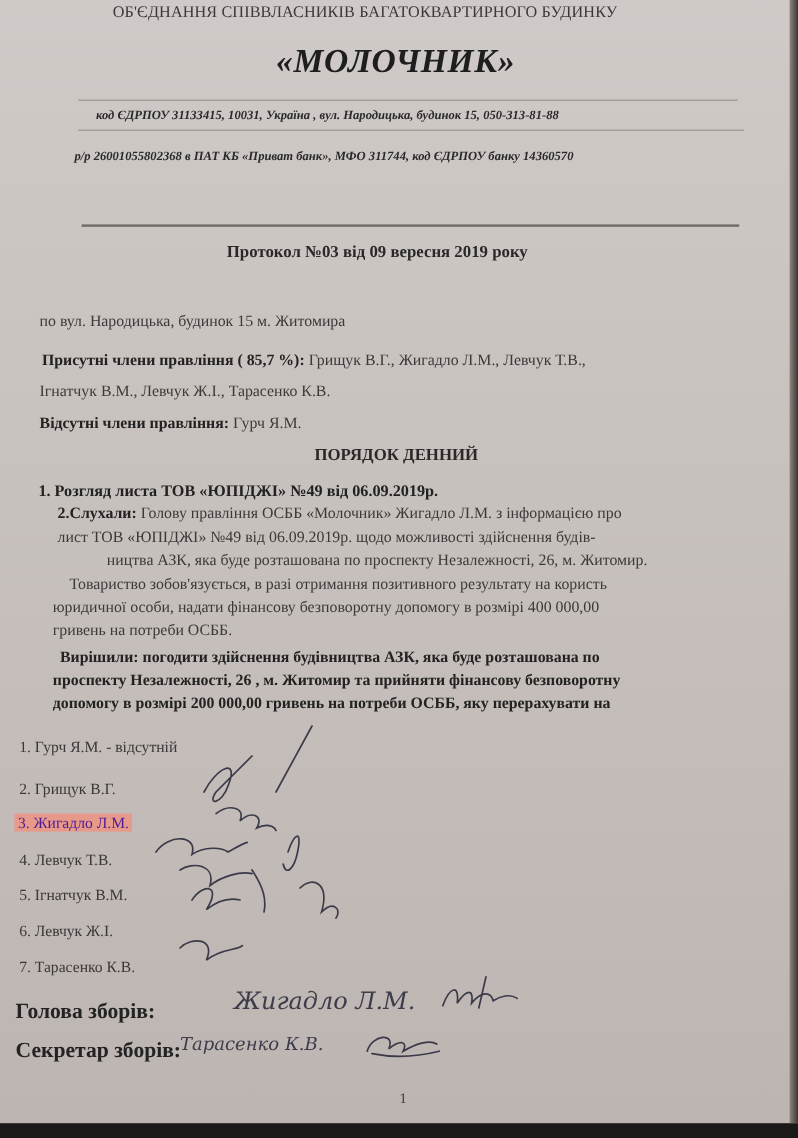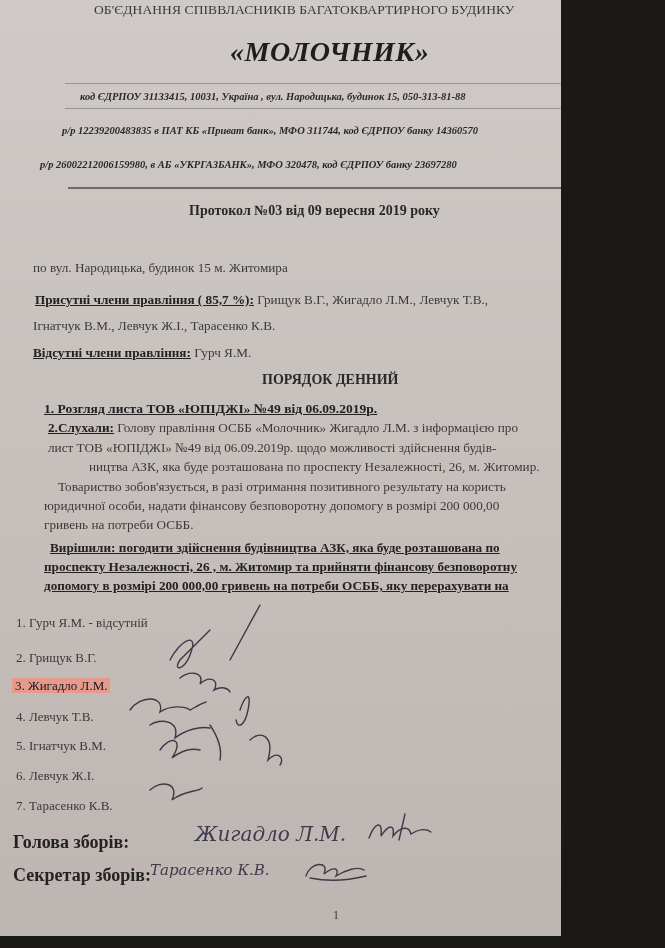--- a/index.html
+++ b/index.html
@@ -3,84 +3,83 @@
 <meta charset="utf-8">
 <style>
   html, body { margin:0; padding:0; }
   body {
     width:665px; height:948px; overflow:hidden;
     background:#1a1918;
     font-family:"Liberation Serif", "DejaVu Serif", serif;
     color:#2b2a2a;
   }
   .page {
-    position:absolute; left:0; top:0; width:561px; height:936px;
+    position:absolute; left:0; top:0; width:665px; height:936px;
     background:linear-gradient(180deg,#cfcac7 0%,#c8c2bf 40%,#bdb5b1 100%);
     overflow:hidden;
   }
   .right-edge {
     position:absolute; left:658px; top:0; width:7px; height:936px;
     background:linear-gradient(90deg,#8d8680,#3a3532);
   }
   .abs { position:absolute; white-space:nowrap; }
   .org { left:94px; top:2px; font-size:13.5px; letter-spacing:0.1px; color:#3a3838; }
   .brand { left:230px; top:36px; font-size:28px; font-weight:bold; font-style:italic; color:#1f1e1e; letter-spacing:0.5px;text-align:right; }
   .hr { position:absolute; height:1px; background:#9a9490; }
   .req { font-size:10.5px; font-weight:bold; font-style:italic; color:#2a2929; }
   .title { left:189px; top:203px; font-size:14px; font-weight:bold; color:#2a2828; }
   .p { font-size:13.2px; color:#3b3939; }
-  .b { font-weight:bold; color:#232222;text-decoration:underline; }
+  .b { font-weight:bold; color:#232222; }
   .center-h { left:262px; top:372px; font-size:14px; font-weight:bold; color:#2a2828; }
   .sig-row { font-size:13px; color:#3a3838; }
-  .highlight { background:#e89a8a; color:#0f172a; padding:0 3px; }
+  .highlight { background:#e89a8a; color:#4c1d95; padding:0 3px; }
   .signature { position:absolute; }
   .footer-lbl { font-size:18px; font-weight:bold; color:#242323; }
   .handwrite { font-family:"DejaVu Serif", serif; font-style:italic; color:#3c3c4a; font-size:18px; }
   .pageno { left:333px; top:908px; font-size:12px; color:#3a3838; }
 </style>
 </head>
 <body>
 
 <div class="page">
 
   <div class="abs org">ОБ'ЄДНАННЯ СПІВВЛАСНИКІВ БАГАТОКВАРТИРНОГО БУДИНКУ</div>
   <div class="abs brand">«МОЛОЧНИК»</div>
   <div class="hr" style="left:65px; top:83px; width:550px;"></div>
 
   <div class="abs req" style="left:80px; top:91px;">код ЄДРПОУ 31133415, 10031, Україна , вул. Народицька, будинок 15, 050-313-81-88</div>
   <div class="hr" style="left:65px; top:108px; width:555px;"></div>
-  <div class="abs req" style="left:62px; top:125px;">р/р 12239200483835 в ПАТ КБ «Приват банк», МФО 311744, код ЄДРПОУ банку 14360570</div>
-  <div class="abs req" style="left:40px; top:159px;">р/р 26002212006159980, в АБ «УКРГАЗБАНК», МФО 320478, код ЄДРПОУ банку 23697280</div>
+  <div class="abs req" style="left:62px; top:125px;">р/р 26001055802368 в ПАТ КБ «Приват банк», МФО 311744, код ЄДРПОУ банку 14360570</div>
   <div class="hr" style="left:68px; top:187px; width:548px; height:2px; background:#6f6a67;"></div>
 
   <div class="abs title">Протокол №03 від 09 вересня 2019 року</div>
 
   <div class="abs p" style="left:33px; top:260px;">по вул. Народицька, будинок 15  м. Житомира</div>
 
   <div class="abs p" style="left:35px; top:292px;">
     <span class="b">Присутні члени правління ( 85,7 %):</span><span> Грищук В.Г., Жигадло Л.М., Левчук Т.В.,</span>
   </div>
   <div class="abs p" style="left:33px; top:345px;">
     <span class="b">Відсутні члени правління:</span><span> Гурч Я.М.</span>
   </div>
 
   <div class="abs p" style="left:33px; top:318px;">Ігнатчук В.М., Левчук Ж.І., Тарасенко К.В.</div>
 
   <div class="abs center-h">ПОРЯДОК ДЕННИЙ</div>
 
-  <div class="abs p b" style="left:44px; top:401px; font-size:13.5px;">1.  Розгляд листа  ТОВ «ЮПІДЖІ» №49 від 06.09.2019р.</div>
+  <div class="abs p b" style="left:32px; top:401px; font-size:13.5px;">1.  Розгляд листа  ТОВ «ЮПІДЖІ» №49 від 06.09.2019р.</div>
 
   <div class="abs p" style="left:48px; top:420px;">
     <span class="b">2.Слухали:</span><span> Голову правління ОСББ «Молочник» Жигадло Л.М. з інформацією про</span>
   </div>
   <div class="abs p" style="left:48px; top:440px;">лист ТОВ «ЮПІДЖІ» №49 від 06.09.2019р. щодо можливості здійснення будів-</div>
   <div class="abs p" style="left:48px; top:459px;margin-left:41px;">ництва АЗК, яка буде розташована по проспекту Незалежності, 26, м. Житомир.</div>
 
   <div class="abs p" style="left:58px; top:479px;">Товариство зобов'язується, в разі отримання позитивного результату на користь</div>
-  <div class="abs p" style="left:44px; top:498px;">юридичної особи, надати фінансову безповоротну допомогу в розмірі 200 000,00</div>
+  <div class="abs p" style="left:44px; top:498px;">юридичної особи, надати фінансову безповоротну допомогу в розмірі 400 000,00</div>
   <div class="abs p" style="left:44px; top:517px;">гривень на потреби ОСББ.</div>
 
   <div class="abs p b" style="left:50px; top:540px;">Вирішили: погодити здійснення будівництва АЗК,  яка буде розташована по</div>
   <div class="abs p b" style="left:44px; top:559px;text-align:center;">проспекту Незалежності, 26 , м. Житомир та прийняти фінансову безповоротну</div>
   <div class="abs p b" style="left:44px; top:578px;">допомогу в розмірі 200 000,00 гривень на потреби ОСББ,  яку перерахувати на</div>
 
   <div class="abs sig-row" style="left:16px; top:615px;">1. Гурч Я.М. - відсутній</div>
   <div class="abs sig-row" style="left:16px; top:650px;">2. Грищук В.Г.</div>
   <div class="abs sig-row" style="left:12px; top:678px;">
     <span class="highlight">3. Жигадло Л.М.</span>

